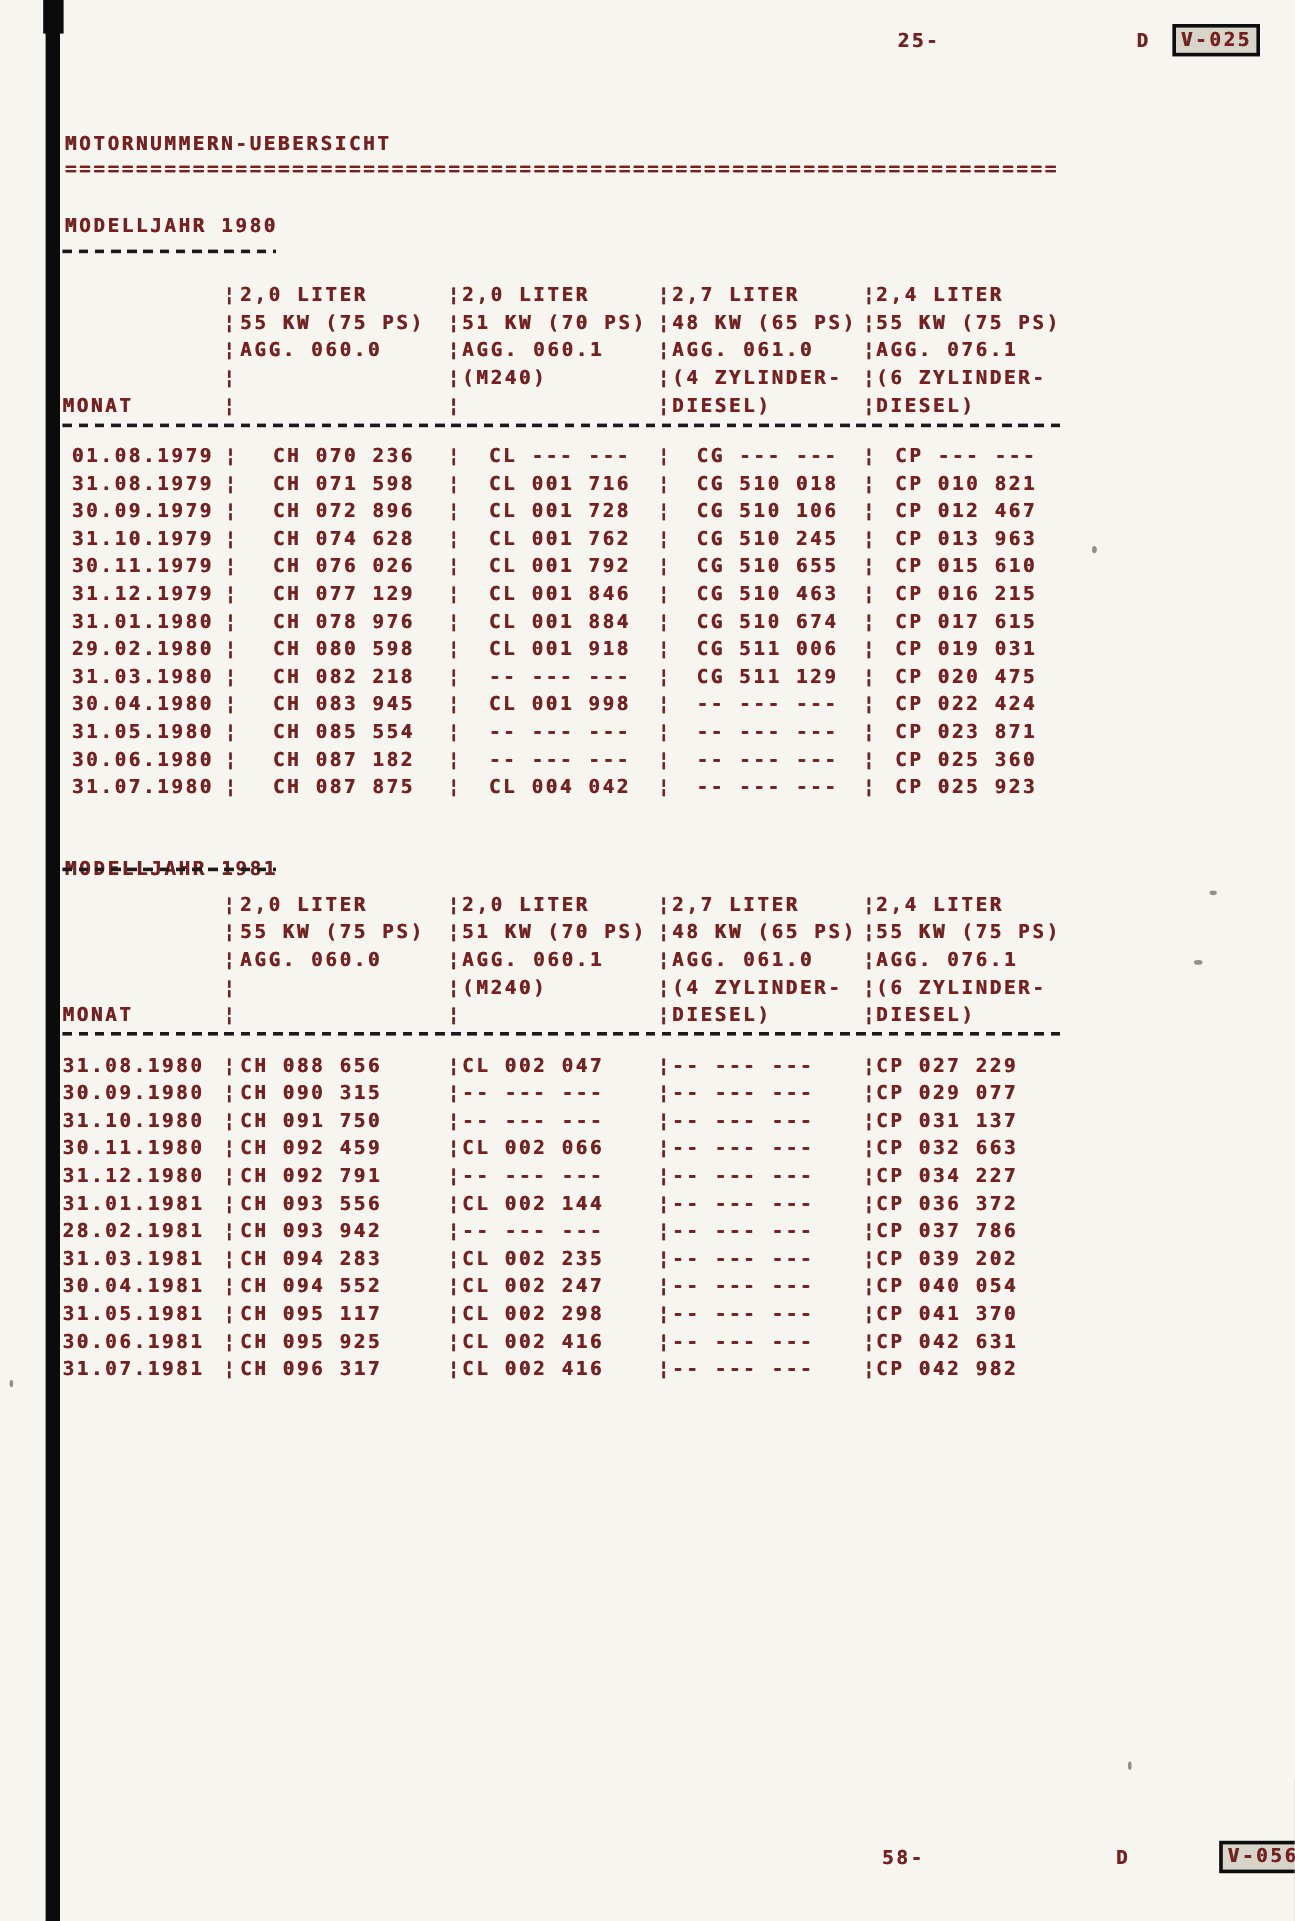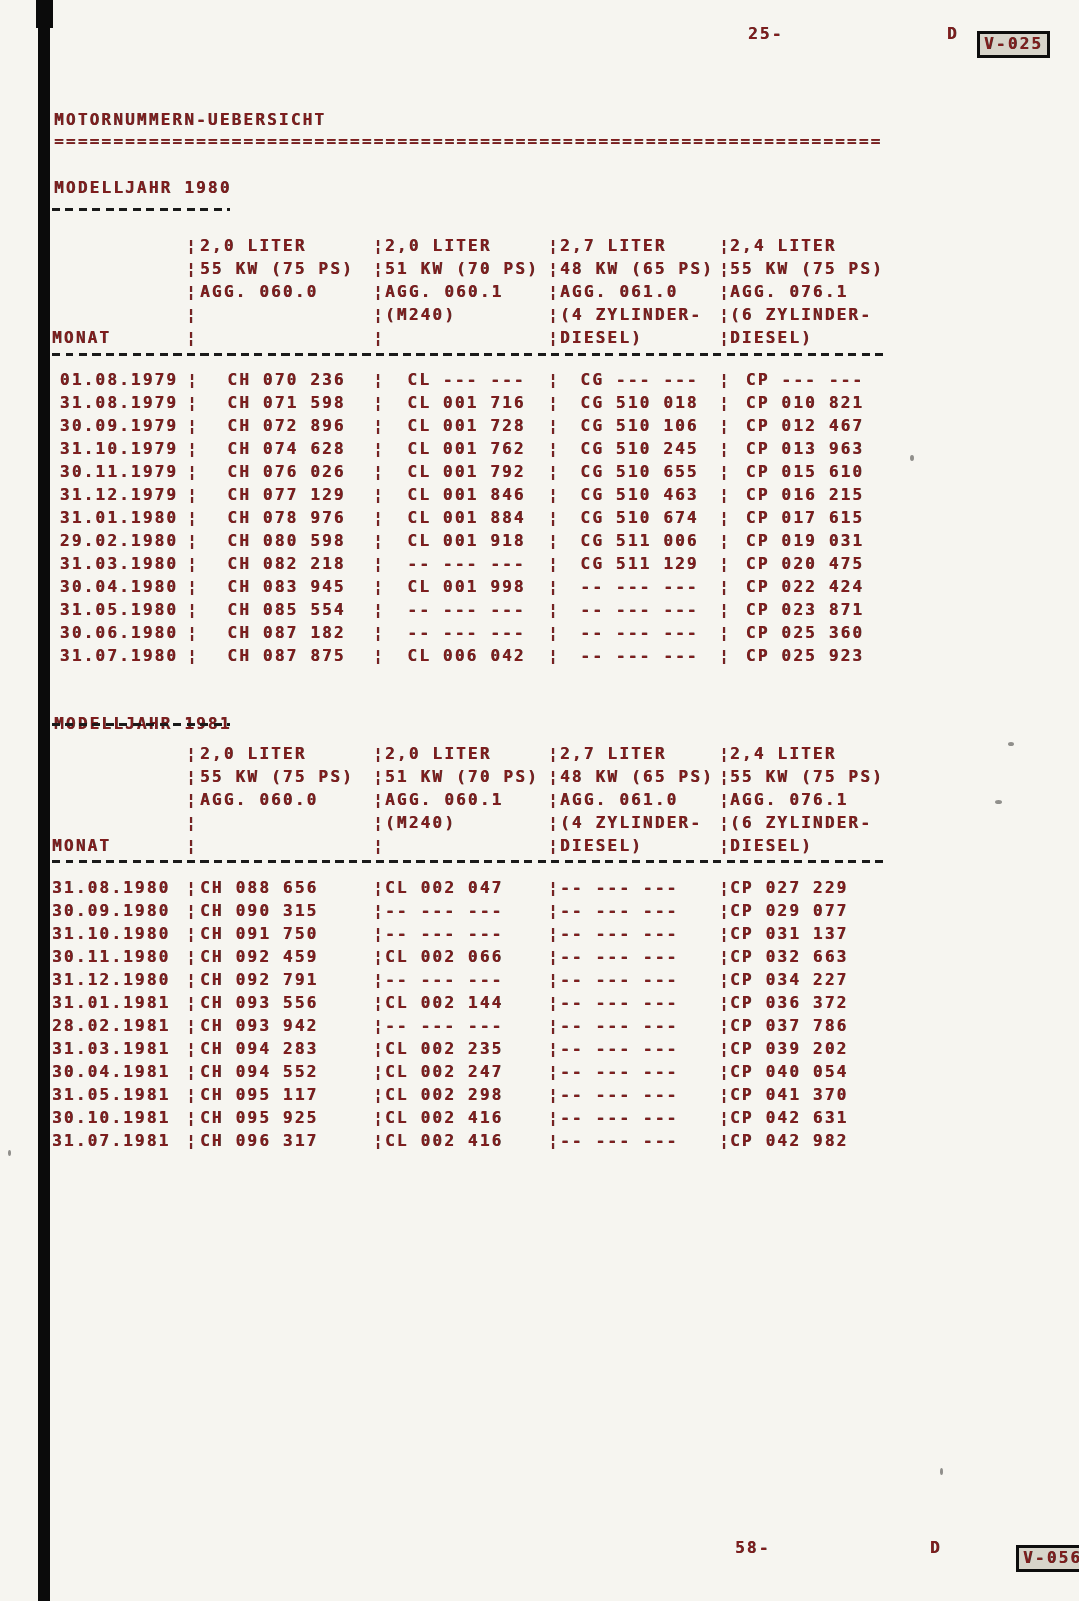--- a/index.html
+++ b/index.html
@@ -18,21 +18,20 @@
   }
   .abs { position:absolute; white-space:pre; }
   .spine { position:absolute; left:38px; top:0; width:12px; height:1601px; background:#0b0b0b; }
   .spine-notch { position:absolute; left:36px; top:0; width:17px; height:28px; background:#0b0b0b; }
   .code-box {
     display:inline-block;
     border:3px solid #0d0d0d;
     background:#d7d4ca;
     padding:0 4px 1px 4px;
     line-height:20px;
-    margin-top:11px;
   }
   .rule-eq { letter-spacing:2.2px; }
   .dashed {
     position:absolute; height:3px;
     background:repeating-linear-gradient(90deg,#1a1a1a 0 8px,transparent 8px 13.5px);
   }
   .trow {
     display:grid;
     grid-template-columns:134px 14px 173px 12px 163px 12px 159px 11px 150px;
     height:23px;
@@ -251,21 +250,21 @@
           <span class="sep">¦</span>
           <span class="cell">-- --- ---</span>
           <span class="sep">¦</span>
           <span class="cell">CP 025 360</span>
         </div>
         <div class="trow">
           <span class="cell">31.07.1980</span>
           <span class="sep">¦</span>
           <span class="cell">CH 087 875</span>
           <span class="sep">¦</span>
-          <span class="cell">CL 006 042</span>
+          <span class="cell">CL 004 042</span>
           <span class="sep">¦</span>
           <span class="cell">-- --- ---</span>
           <span class="sep">¦</span>
           <span class="cell">CP 025 923</span>
         </div>
       </div>
   </div>
 
   <span class="abs" style="left:54px; top:714px;">MODELLJAHR 1981</span>
   <div class="dashed" style="left:52px; top:723px; width:178px;"></div>
@@ -434,21 +433,21 @@
           <span class="sep">¦</span>
           <span class="cell">CH 095 117</span>
           <span class="sep">¦</span>
           <span class="cell">CL 002 298</span>
           <span class="sep">¦</span>
           <span class="cell">-- --- ---</span>
           <span class="sep">¦</span>
           <span class="cell">CP 041 370</span>
         </div>
         <div class="trow">
-          <span class="cell">30.10.1981</span>
+          <span class="cell">30.06.1981</span>
           <span class="sep">¦</span>
           <span class="cell">CH 095 925</span>
           <span class="sep">¦</span>
           <span class="cell">CL 002 416</span>
           <span class="sep">¦</span>
           <span class="cell">-- --- ---</span>
           <span class="sep">¦</span>
           <span class="cell">CP 042 631</span>
         </div>
         <div class="trow">

